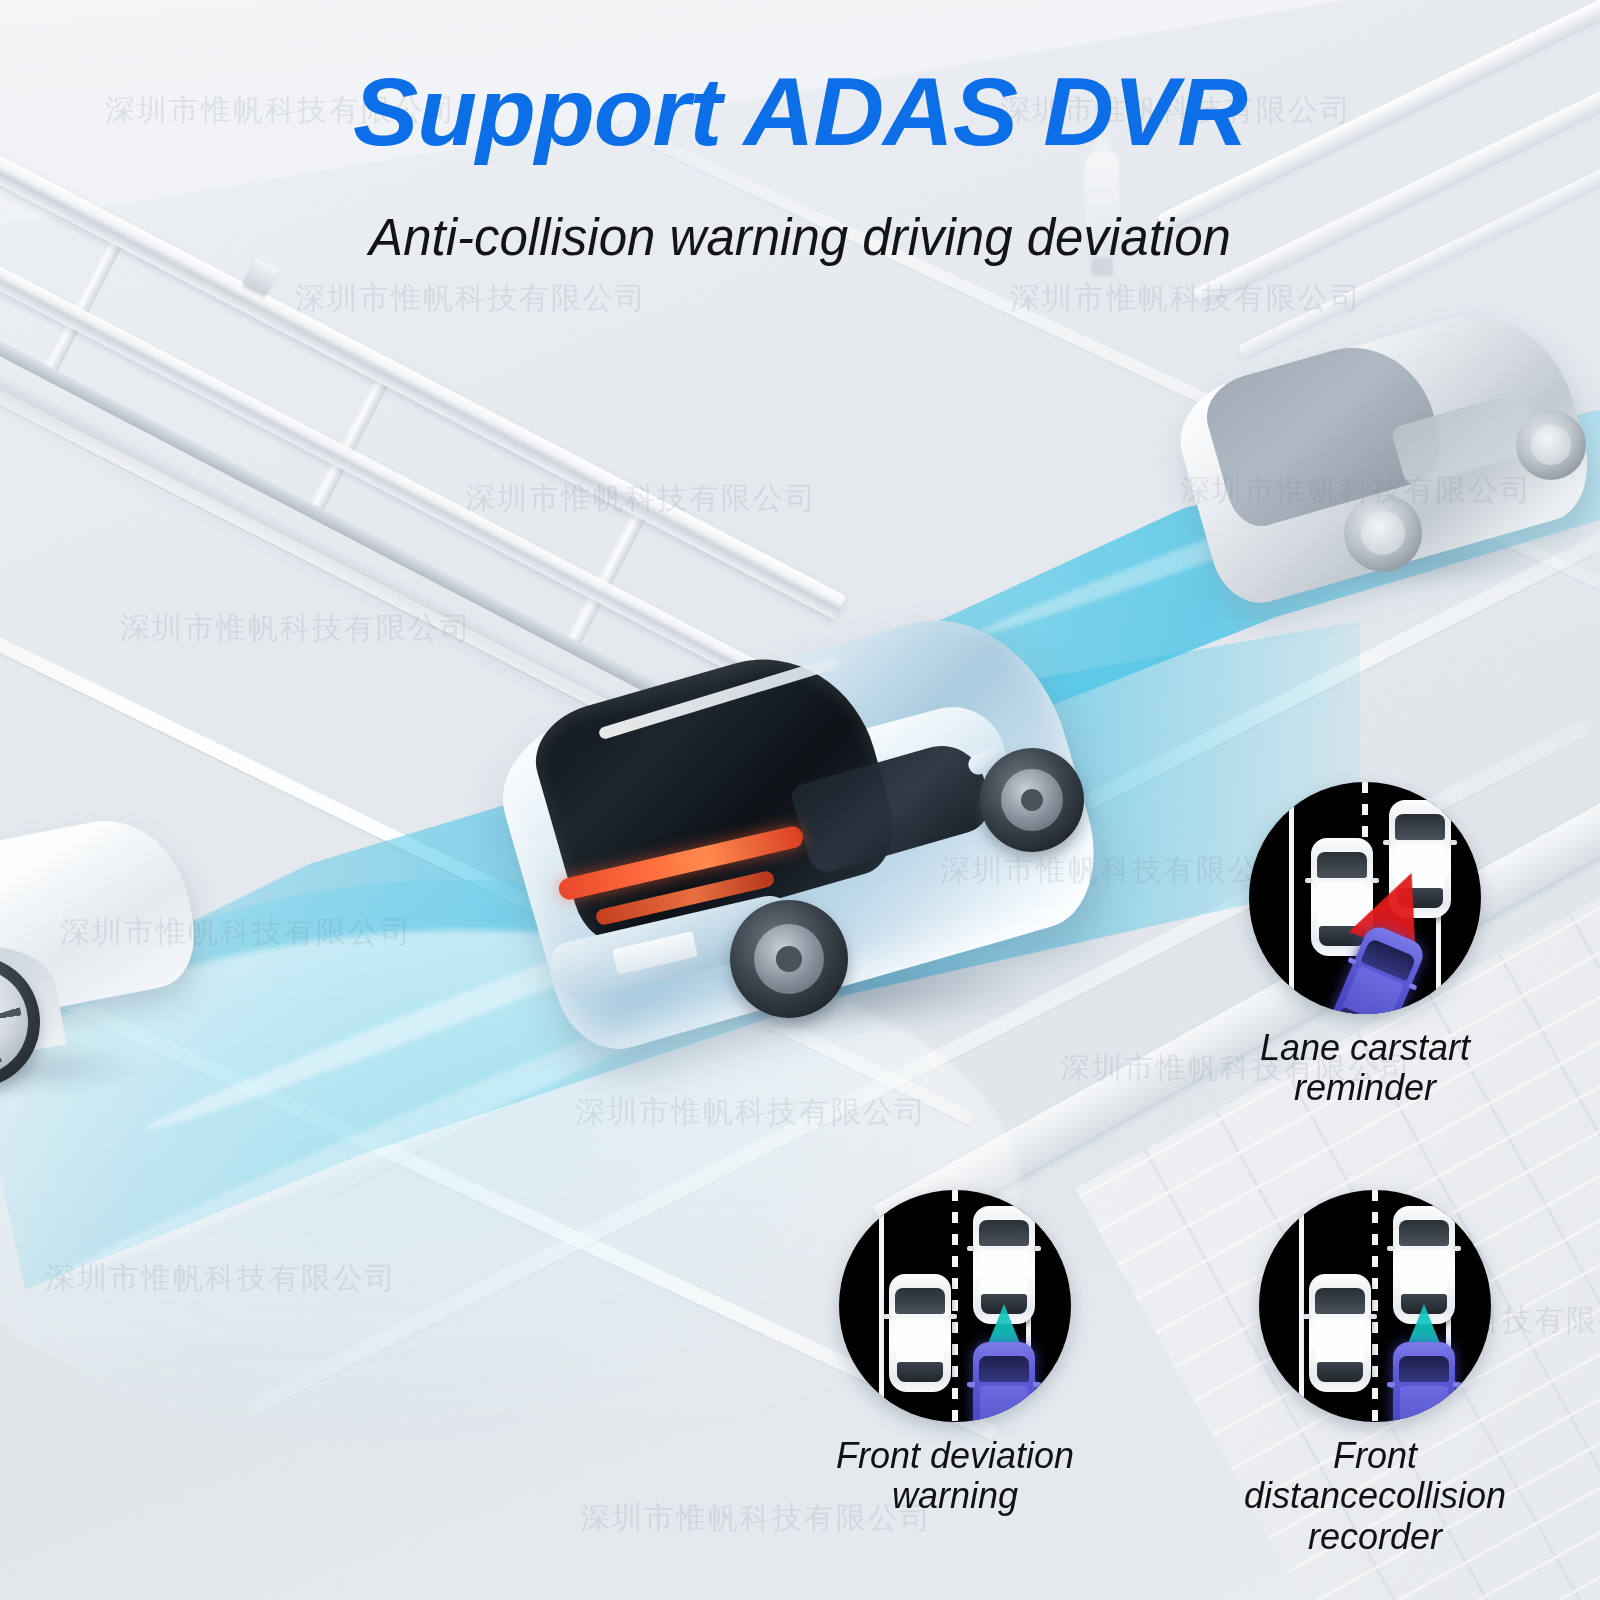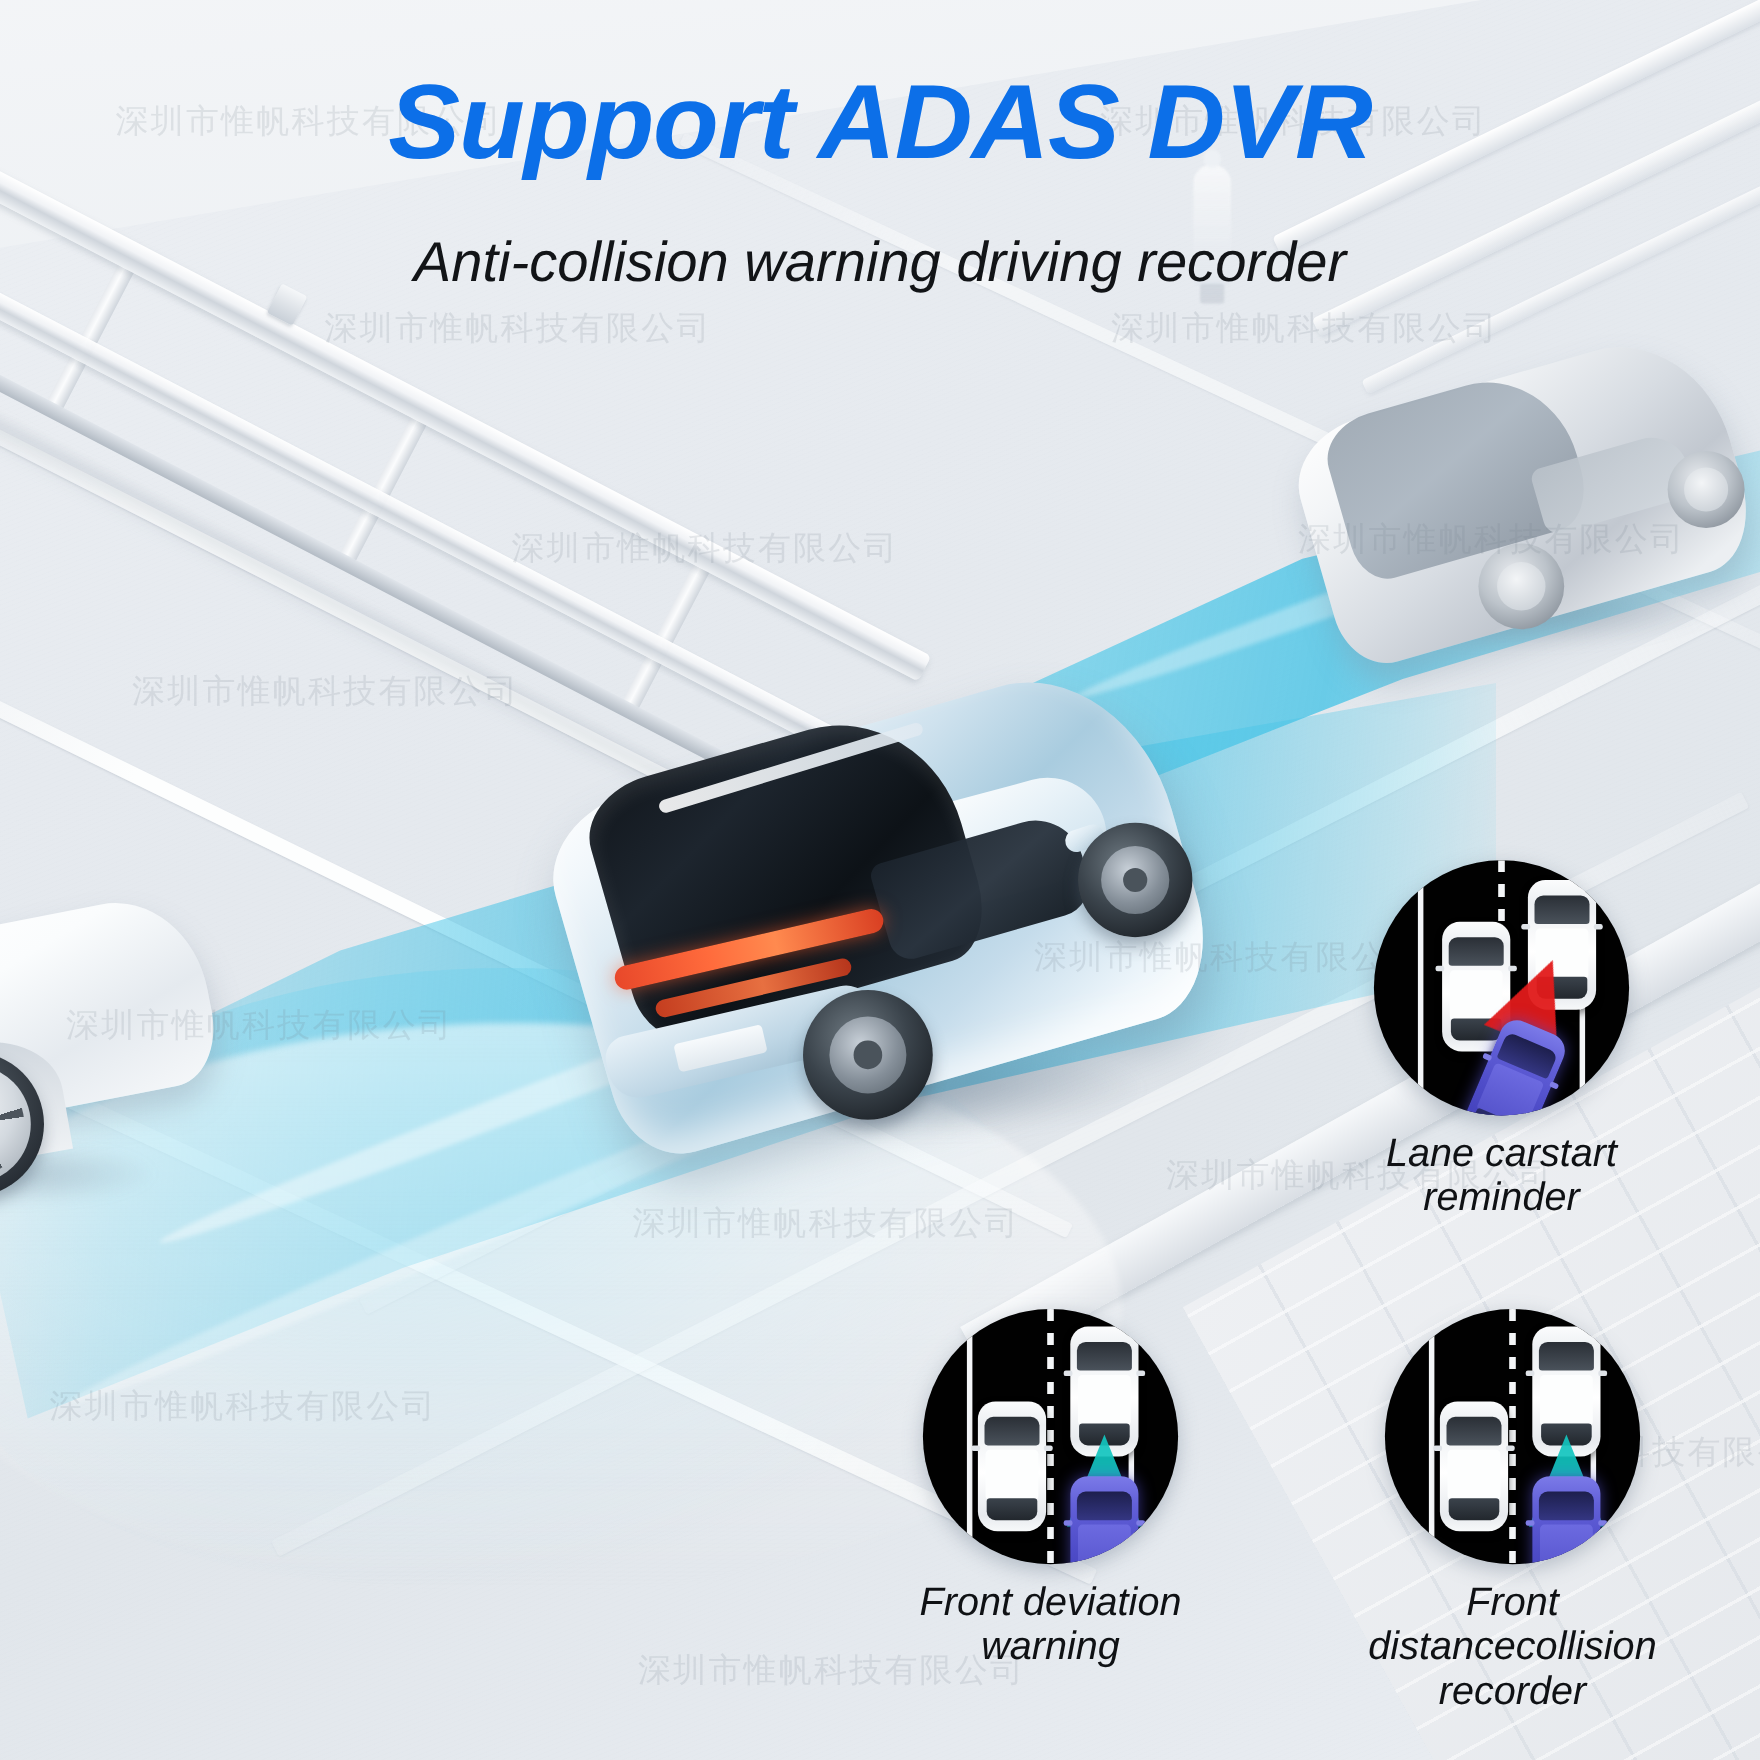--- a/index.html
+++ b/index.html
@@ -334,21 +334,21 @@
     <div class="wm" style="left:940px;top:850px;">深圳市惟帆科技有限公司</div>
     <div class="wm" style="left:60px;top:912px;">深圳市惟帆科技有限公司</div>
     <div class="wm" style="left:1060px;top:1048px;">深圳市惟帆科技有限公司</div>
     <div class="wm" style="left:575px;top:1092px;">深圳市惟帆科技有限公司</div>
     <div class="wm" style="left:45px;top:1258px;">深圳市惟帆科技有限公司</div>
     <div class="wm" style="left:580px;top:1498px;">深圳市惟帆科技有限公司</div>
     <div class="wm" style="left:1310px;top:1300px;">深圳市惟帆科技有限公司</div>
   </div>
 
   <div class="title">Support ADAS DVR</div>
-  <div class="subtitle">Anti-collision warning driving recorder</div>
+  <div class="subtitle">Anti-collision warning driving deviation</div>
 
   <div class="feature" style="left:1200px;top:782px;">
     <div class="circle">
       <div class="ln solid-l"></div>
       <div class="ln solid-r"></div>
       <div class="ln dash"></div>
       <div class="icar" style="left:62px;top:56px;">
         <div class="win-f"></div>
         <div class="roof"></div>
         <div class="win-r"></div>

